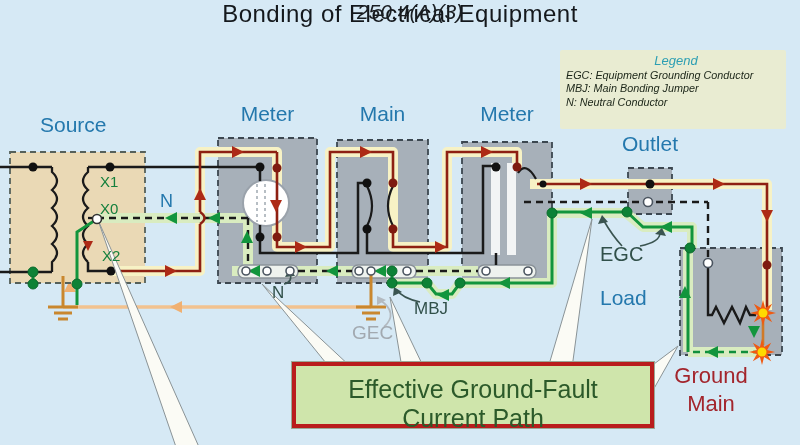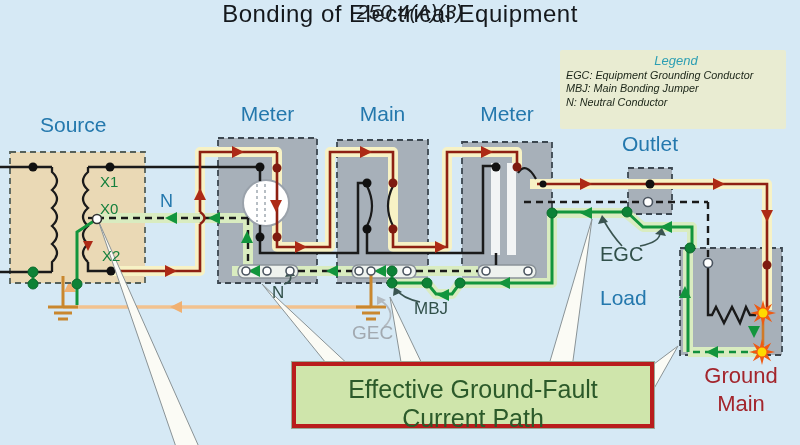--- a/index.html
+++ b/index.html
@@ -15,21 +15,21 @@
   .legend{
     left:560px;top:50px;width:226px;height:79px;background:#e9ecd2;z-index:3;
     border-radius:2px;padding:3px 0 0 6px;box-sizing:border-box;font-style:italic;
   }
   .legend .ltitle{text-align:center;color:#2d9fb3;font-size:13px;margin:0 0 1px 0;}
   .legend .litem{font-size:10.8px;color:#1b2518;line-height:1.25;}
   .section{color:#2478ad;font-size:21px;}
   .small-dark{color:#31504a;font-size:17px;}
   .x-tap{color:#15803d;font-size:15px;}
   .gec-gray{color:#a2a9b0;font-size:19px;}
-  .gfault{left:685px;top:362px;width:112px;text-align:center;z-index:3;
+  .gfault{left:655px;top:362px;width:112px;text-align:center;z-index:3;
     color:#a3252c;font-size:22px;font-weight:500;line-height:1.25;}
   .epath{
     left:292px;top:362px;width:362px;height:66px;z-index:3;box-sizing:border-box;
     background:#cfe5ab;border:4px solid #b91c1c;box-shadow:0 0 0 1px #9aa897;
     text-align:center;color:#2c5a2a;font-size:25px;line-height:1.17;padding-top:9px;
   }
 </style>
 </head>
 <body>
 

